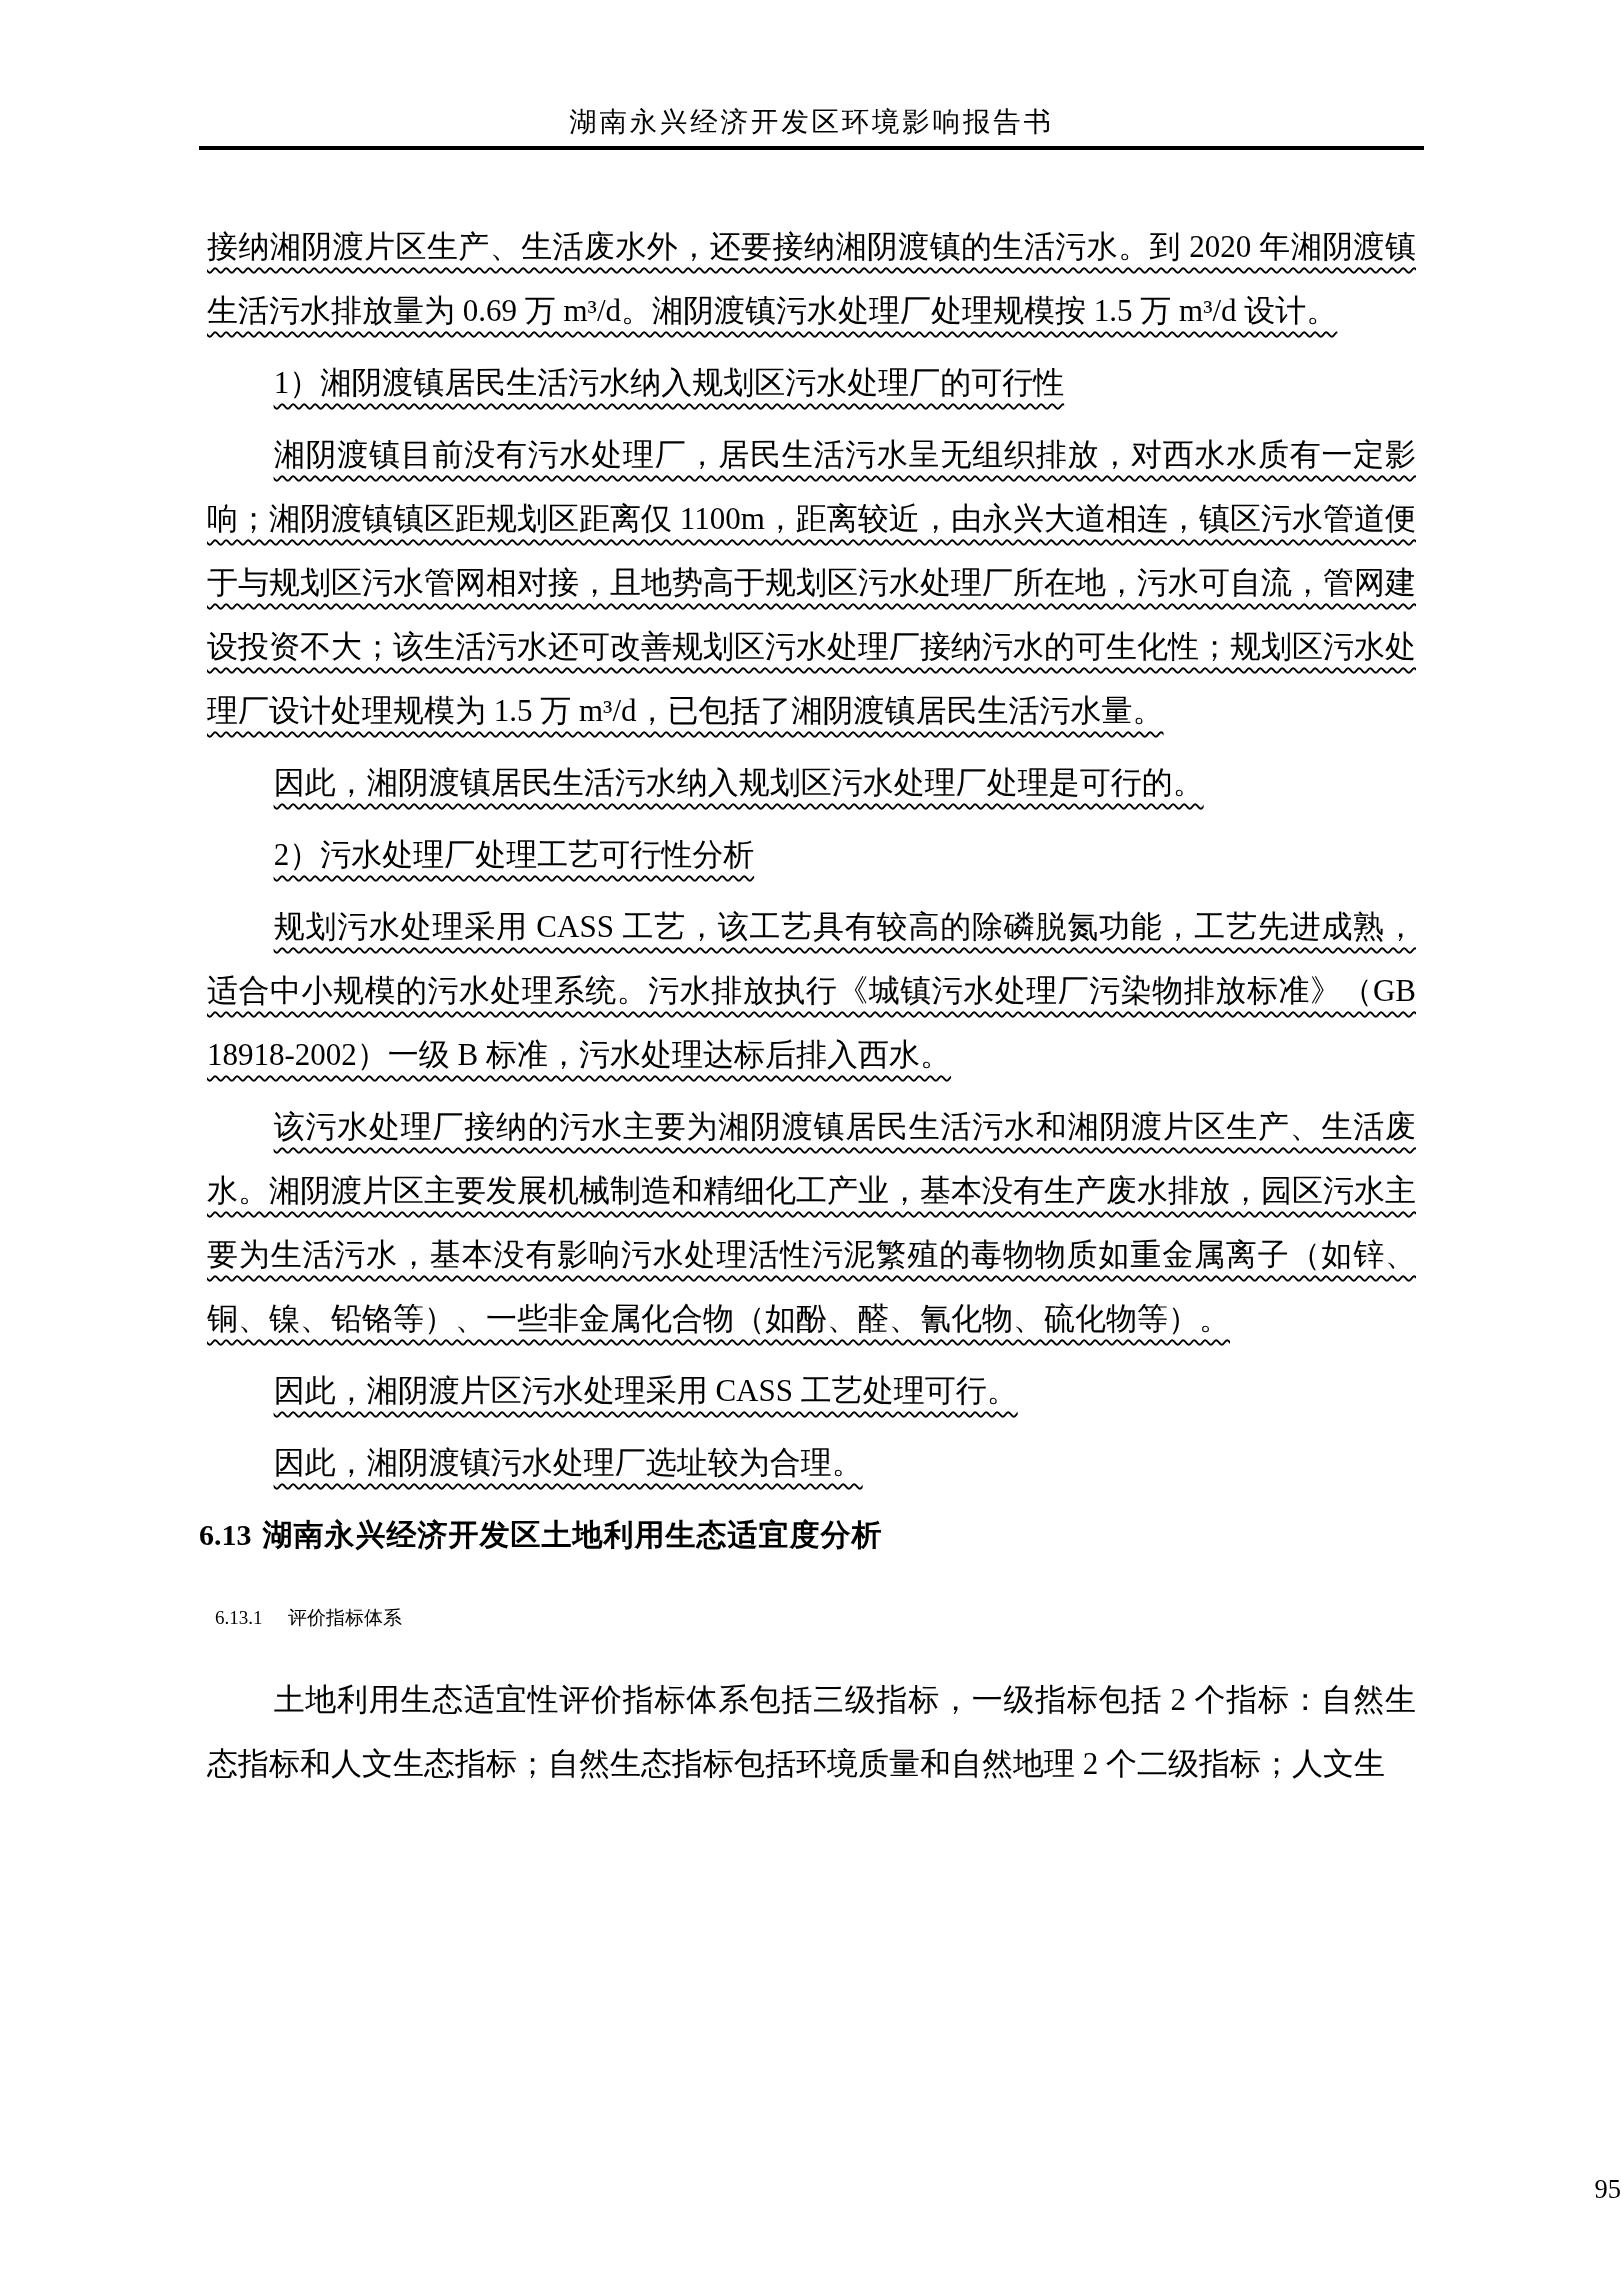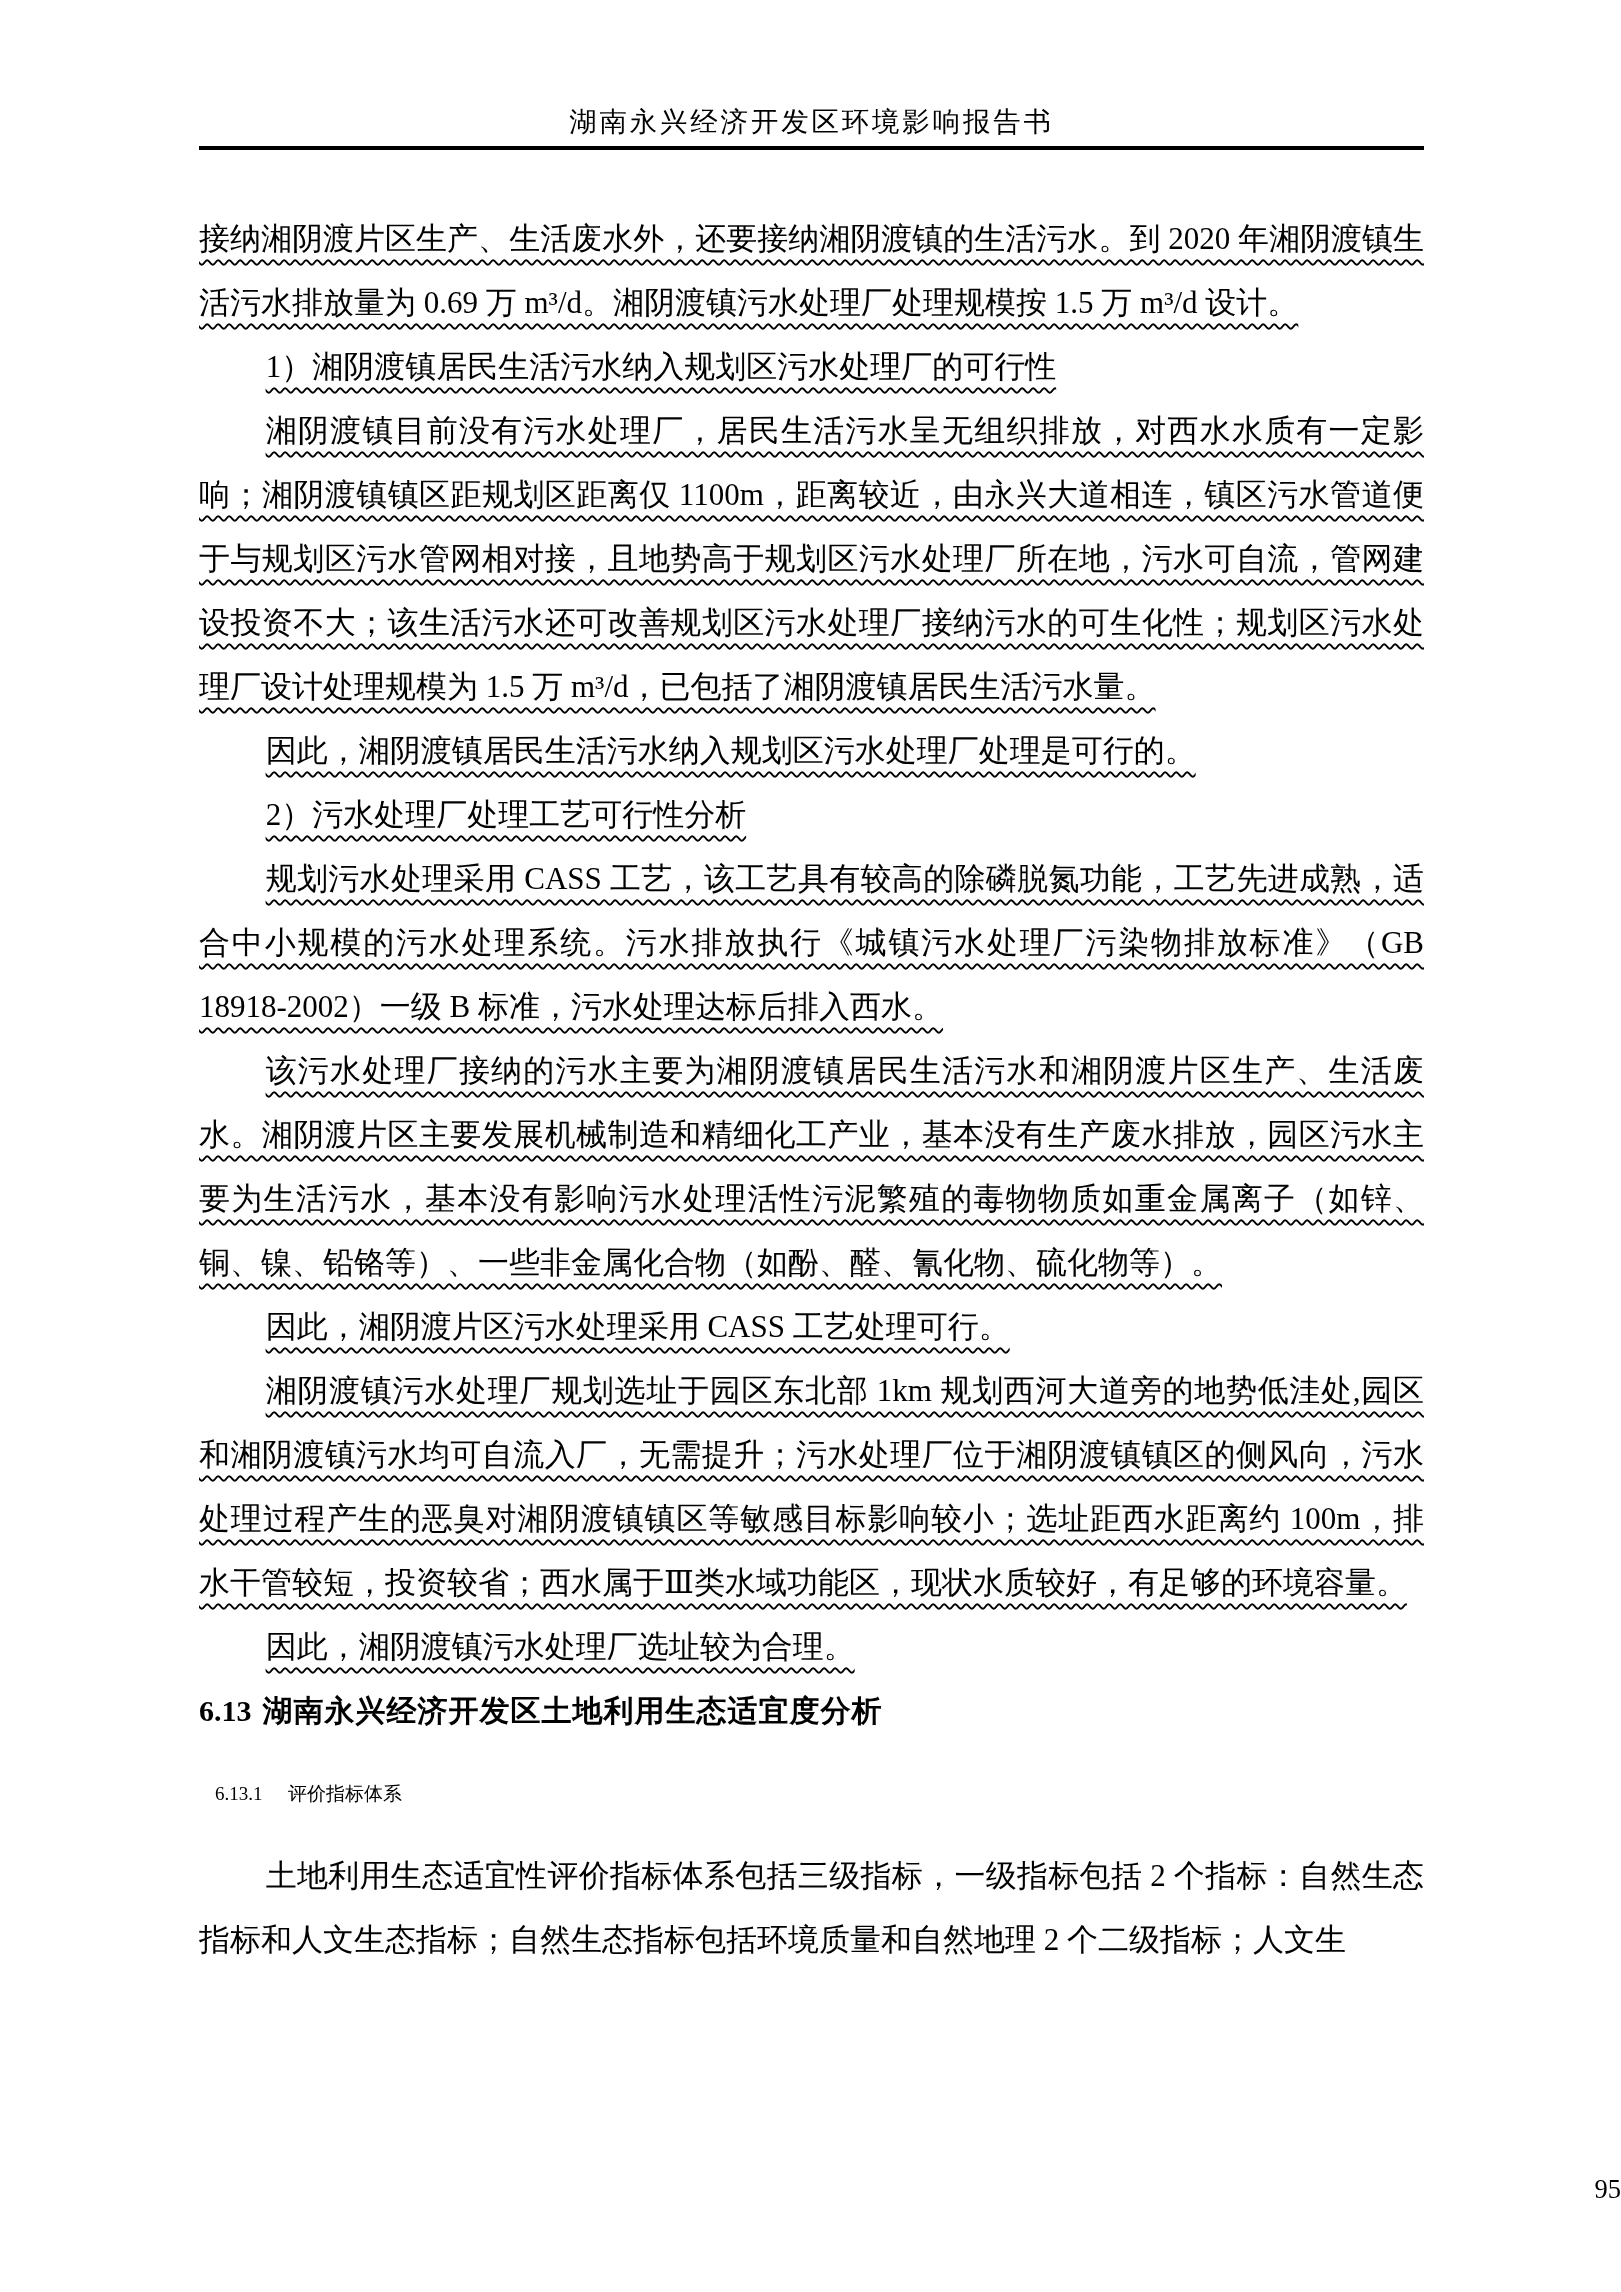--- a/index.html
+++ b/index.html
@@ -39,21 +39,21 @@
   .content {
     position: absolute;
     top: 207px;
     left: 199px;
     width: 1225px;
     font-size: 31px;
     line-height: 64px;
     text-align: justify;
   }
   p.para {
-    margin: 0;
+    margin: 8px;
     padding: 0;
   }
   p.indent {
     text-indent: 2.15em;
   }
   p.wavy {
     text-decoration-line: underline;
     text-decoration-style: wavy;
     text-decoration-color: #000;
     text-decoration-thickness: 1.5px;
@@ -112,21 +112,20 @@
 
 <main class="content">
   <p class="para wavy">接纳湘阴渡片区生产、生活废水外，还要接纳湘阴渡镇的生活污水。到 2020 年湘阴渡镇生活污水排放量为 0.69 万 m³/d。湘阴渡镇污水处理厂处理规模按 1.5 万 m³/d 设计。</p>
   <p class="para indent wavy">1）湘阴渡镇居民生活污水纳入规划区污水处理厂的可行性</p>
   <p class="para indent wavy">湘阴渡镇目前没有污水处理厂，居民生活污水呈无组织排放，对西水水质有一定影响；湘阴渡镇镇区距规划区距离仅 1100m，距离较近，由永兴大道相连，镇区污水管道便于与规划区污水管网相对接，且地势高于规划区污水处理厂所在地，污水可自流，管网建设投资不大；该生活污水还可改善规划区污水处理厂接纳污水的可生化性；规划区污水处理厂设计处理规模为 1.5 万 m³/d，已包括了湘阴渡镇居民生活污水量。</p>
   <p class="para indent wavy">因此，湘阴渡镇居民生活污水纳入规划区污水处理厂处理是可行的。</p>
   <p class="para indent wavy">2）污水处理厂处理工艺可行性分析</p>
   <p class="para indent wavy">规划污水处理采用 CASS 工艺，该工艺具有较高的除磷脱氮功能，工艺先进成熟，适合中小规模的污水处理系统。污水排放执行《城镇污水处理厂污染物排放标准》（GB 18918-2002）一级 B 标准，污水处理达标后排入西水。</p>
   <p class="para indent wavy">该污水处理厂接纳的污水主要为湘阴渡镇居民生活污水和湘阴渡片区生产、生活废水。湘阴渡片区主要发展机械制造和精细化工产业，基本没有生产废水排放，园区污水主要为生活污水，基本没有影响污水处理活性污泥繁殖的毒物物质如重金属离子（如锌、铜、镍、铅铬等）、一些非金属化合物（如酚、醛、氰化物、硫化物等）。</p>
   <p class="para indent wavy">因此，湘阴渡片区污水处理采用 CASS 工艺处理可行。</p>
-  <p class="para indent wavy">湘阴渡镇污水处理厂规划选址于园区东北部 1km 规划西河大道旁的地势低洼处,园区和湘阴渡镇污水均可自流入厂，无需提升；污水处理厂位于湘阴渡镇镇区的侧风向，污水处理过程产生的恶臭对湘阴渡镇镇区等敏感目标影响较小；选址距西水距离约 100m，排水干管较短，投资较省；西水属于Ⅲ类水域功能区，现状水质较好，有足够的环境容量。</p>
   <p class="para indent wavy">因此，湘阴渡镇污水处理厂选址较为合理。</p>
 
   <h2 class="h-section">
     <span class="h-num">6.13</span><span class="h-text">湖南永兴经济开发区土地利用生态适宜度分析</span>
   </h2>
 
   <h3 class="h-sub">
     <span class="h-num">6.13.1</span><span class="h-text">评价指标体系</span>
   </h3>
 

